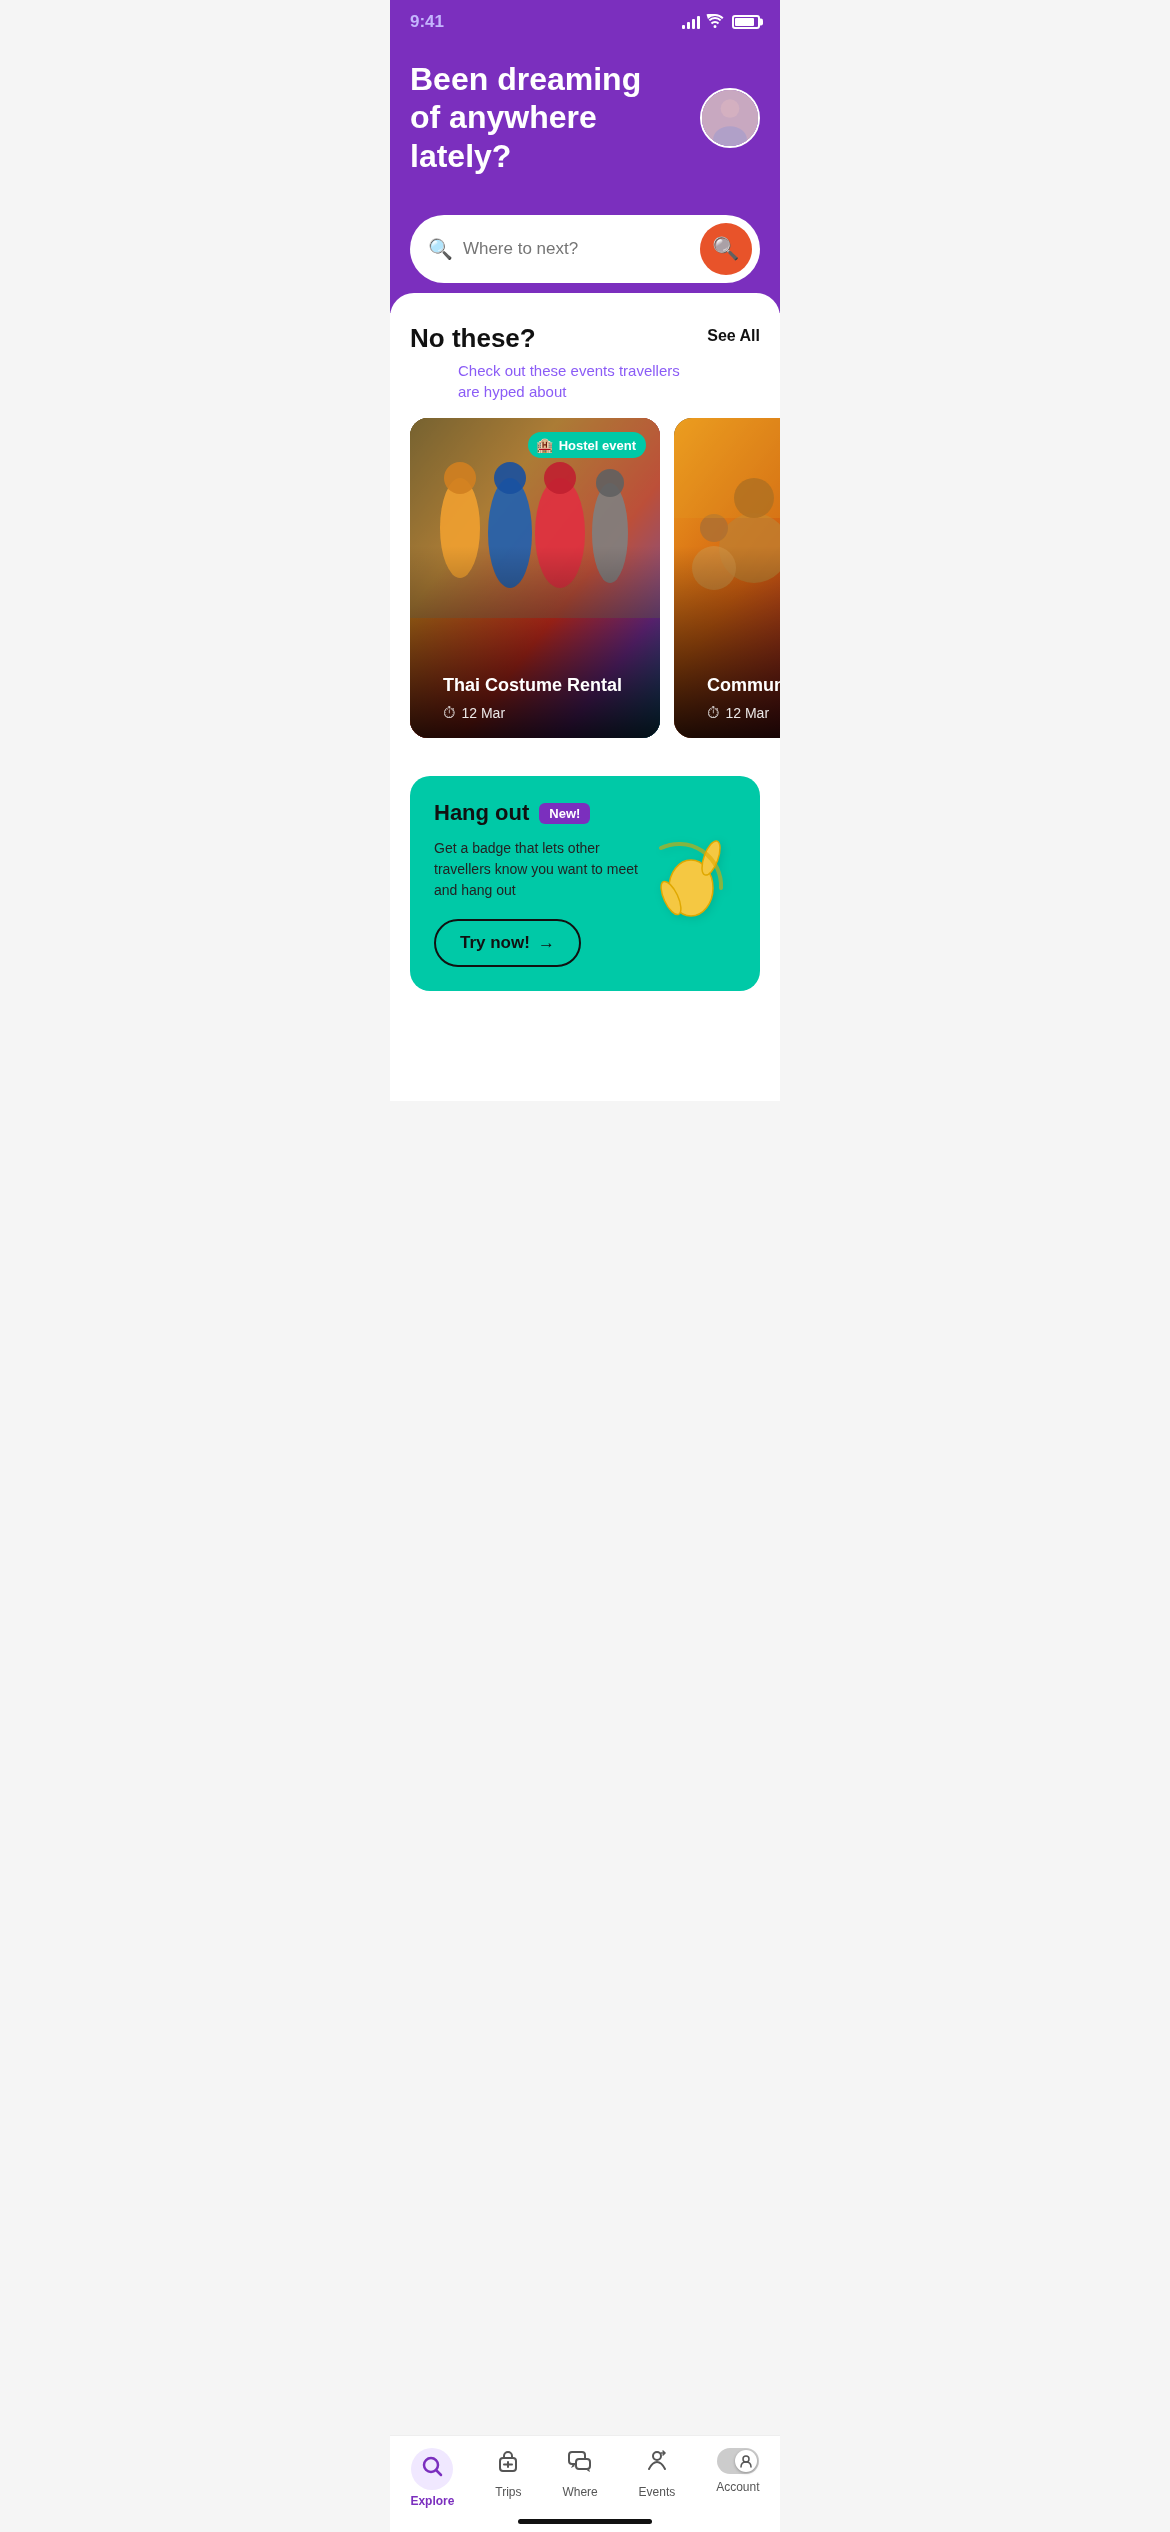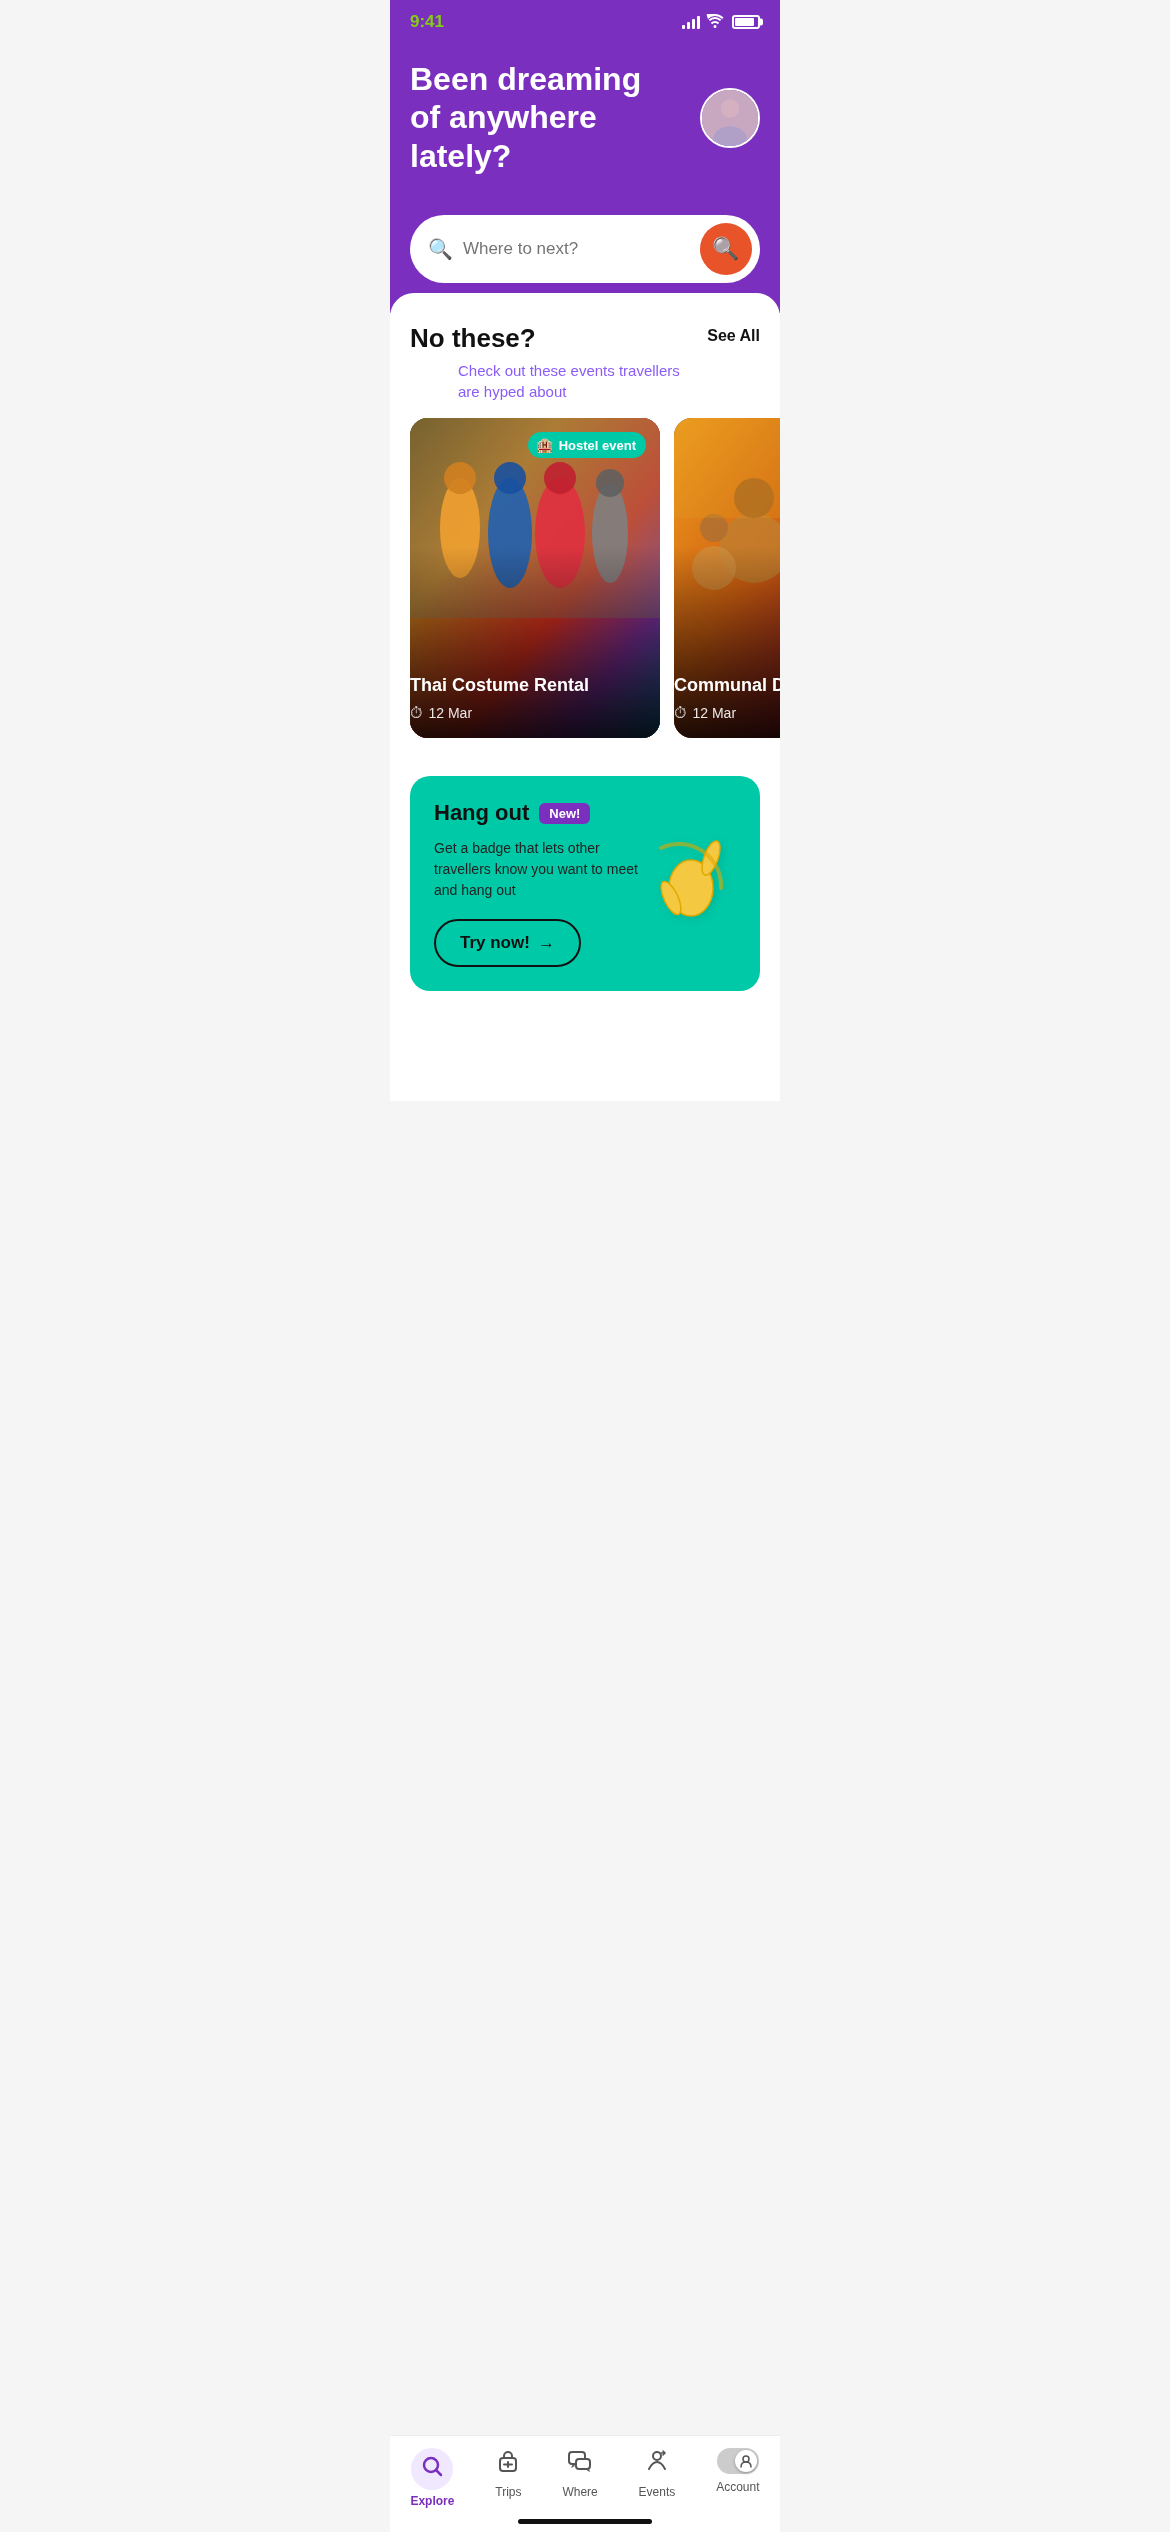--- a/index.html
+++ b/index.html
@@ -15,21 +15,21 @@
       position: relative;
     }
 
     
     .status-bar {
       background: #7B2FBE;
       display: flex;
       justify-content: space-between;
       align-items: center;
       padding: 12px 20px 8px;
-      color: #84cc16;
+      color: #c4b5fd;
     }
 
     .status-time {
       font-size: 17px;
       font-weight: 600;
     }
 
     .status-icons {
       display: flex;
       align-items: center;
@@ -274,21 +274,21 @@
       color: white;
     }
 
     .badge-icon {
       font-size: 14px;
     }
 
     .event-info {
       position: absolute;
       bottom: 16px;
-      left: 0;
+      left: 33px;
       right: 16px;
       color: white;
     }
 
     .event-title {
       font-size: 18px;
       font-weight: 800;
       margin-bottom: 8px;
     }
 

